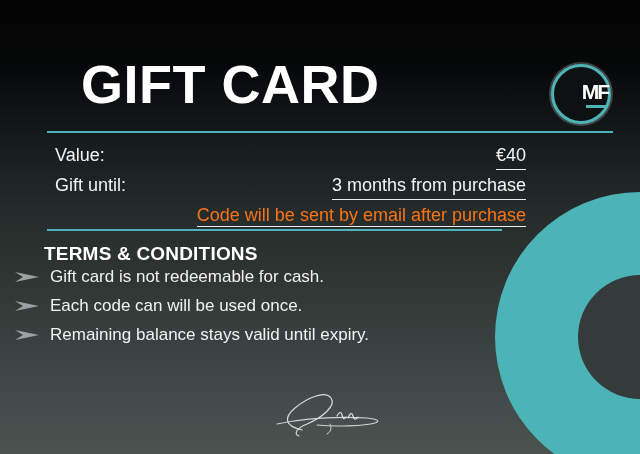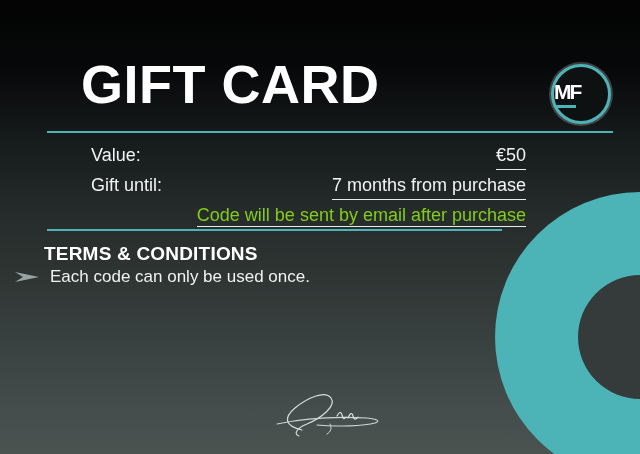--- a/index.html
+++ b/index.html
@@ -97,21 +97,21 @@
     left: 551px;
     top: 64px;
     width: 54px;
     height: 54px;
     border-radius: 50%;
     background: #0d1112;
     border: 3px solid #4cb4b7;
     box-shadow: 0 0 0 2px rgba(255,255,255,0.22);
     display: flex;
     flex-direction: column;
-    align-items: flex-start;
+    align-items: flex-end;
     justify-content: center;
   }
   .logo-mono {
     font-size: 21px;
     font-weight: bold;
     color: #ffffff;
     line-height: 1;
     letter-spacing: -2px;
     margin-top: 1px;
   }
@@ -142,32 +142,31 @@
     width: 471px;
   }
   .row {
     display: flex;
     justify-content: space-between;
     align-items: baseline;
     font-size: 18px;
     color: #f2f4f4;
     line-height: 26px;
     margin-bottom: 2px;
-    margin-left: 36px;
   }
   .row-label { white-space: nowrap; }
   .row-value {
     white-space: nowrap;
     border-bottom: 1.5px solid #e8ecec;
     padding-bottom: 1px;
   }
   .row-single {
     text-align: right;
     font-size: 18px;
-    color: #84cc16;
+    color: #f97316;
     line-height: 26px;
   }
   .row-single span {
     border-bottom: 1.5px solid #e8ecec;
     padding-bottom: 1px;
   }
 
   
   .terms {
     position: absolute;
@@ -228,46 +227,62 @@
         <div class="logo-mono">MF</div>
         <div class="logo-bar"></div>
       </div>
     </div>
 
     <div class="divider divider-1"></div>
 
     <div class="rows">
       <div class="row">
         <div class="row-label">Value:</div>
-        <div class="row-value">€50</div>
+        <div class="row-value">€40</div>
       </div>
       <div class="row">
         <div class="row-label">Gift until:</div>
-        <div class="row-value">7 months from purchase</div>
+        <div class="row-value">3 months from purchase</div>
       </div>
       <div class="row-single">
         <span>Code will be sent by email after purchase</span>
       </div>
     </div>
 
     <div class="divider divider-2"></div>
 
     <div class="terms">
       <div class="terms-title">TERMS &amp; CONDITIONS</div>
-
 
       <div class="term-item">
         <span class="bullet">
           <svg width="28" height="16" viewBox="0 0 28 16">
             <path d="M1 3 L25 8 L1 13 L9 8 Z" fill="#9aa3a2"></path>
           </svg>
         </span>
-        <span class="term-text">Each code can only be used once.</span>
-      </div>
-
+        <span class="term-text">Gift card is not redeemable for cash.</span>
+      </div>
+
+      <div class="term-item">
+        <span class="bullet">
+          <svg width="28" height="16" viewBox="0 0 28 16">
+            <path d="M1 3 L25 8 L1 13 L9 8 Z" fill="#9aa3a2"></path>
+          </svg>
+        </span>
+        <span class="term-text">Each code can will be used once.</span>
+      </div>
+
+      <div class="term-item">
+        <span class="bullet">
+          <svg width="28" height="16" viewBox="0 0 28 16">
+            <path d="M1 3 L25 8 L1 13 L9 8 Z" fill="#9aa3a2"></path>
+          </svg>
+        </span>
+        <span class="term-text">Remaining balance stays valid until expiry.</span>
+      </div>
     </div>
 
     <div class="signature">
       <svg width="135" height="62" viewBox="0 0 135 62" fill="none">
         <path d="M47 52 C30 48 28 40 40 30 C52 20 70 12 76 20 C82 28 66 40 52 46 C42 50 38 56 44 58" stroke="#d8dcdc" stroke-width="1.2" fill="none" stroke-linecap="round"></path>
         <path d="M22 46 C45 41 75 38 112 40 C122 41 126 43 120 45 C110 48 80 49 62 47" stroke="#cfd4d4" stroke-width="1.1" fill="none" stroke-linecap="round"></path>
         <path d="M82 38 C84 34 86 33 87 37 C88 41 89 42 91 39" stroke="#e2e6e6" stroke-width="1.1" fill="none" stroke-linecap="round"></path>
         <path d="M93 40 C95 35 97 34 98 38 C99 42 101 42 103 39" stroke="#e2e6e6" stroke-width="1.1" fill="none" stroke-linecap="round"></path>
         <path d="M75 46 C77 50 76 54 72 56" stroke="#d2d7d7" stroke-width="1" fill="none" stroke-linecap="round"></path>
       </svg>

